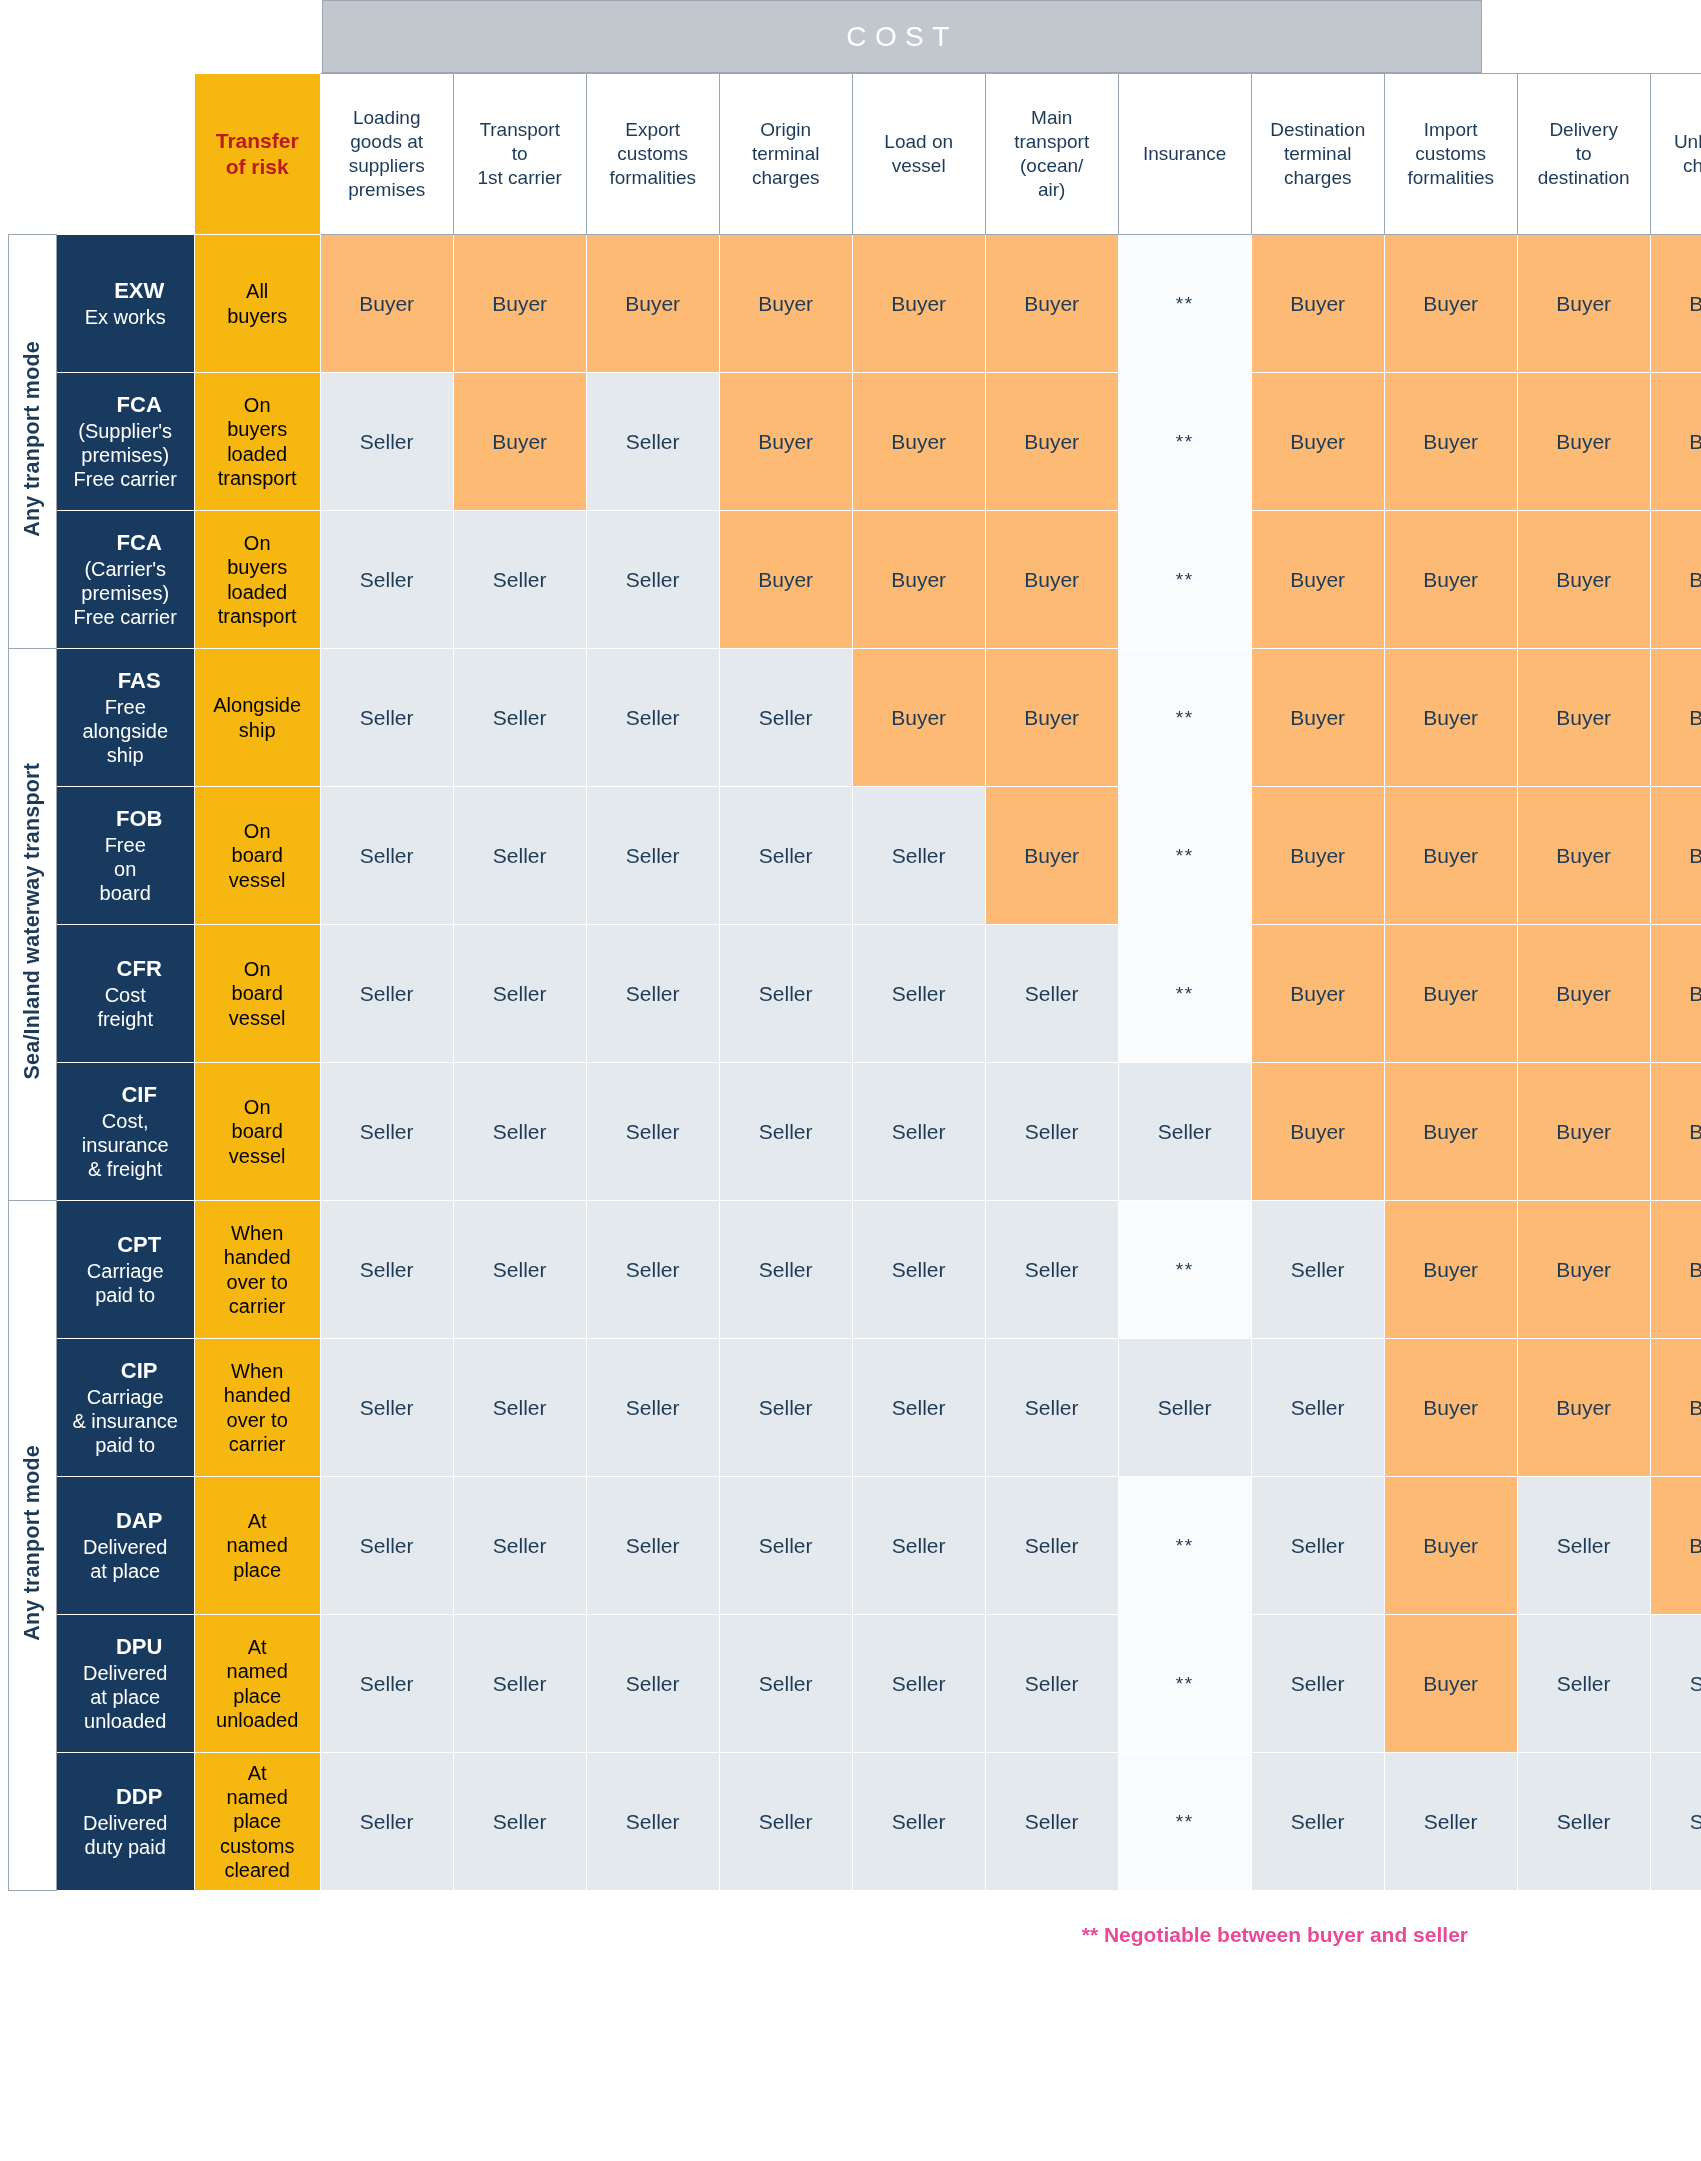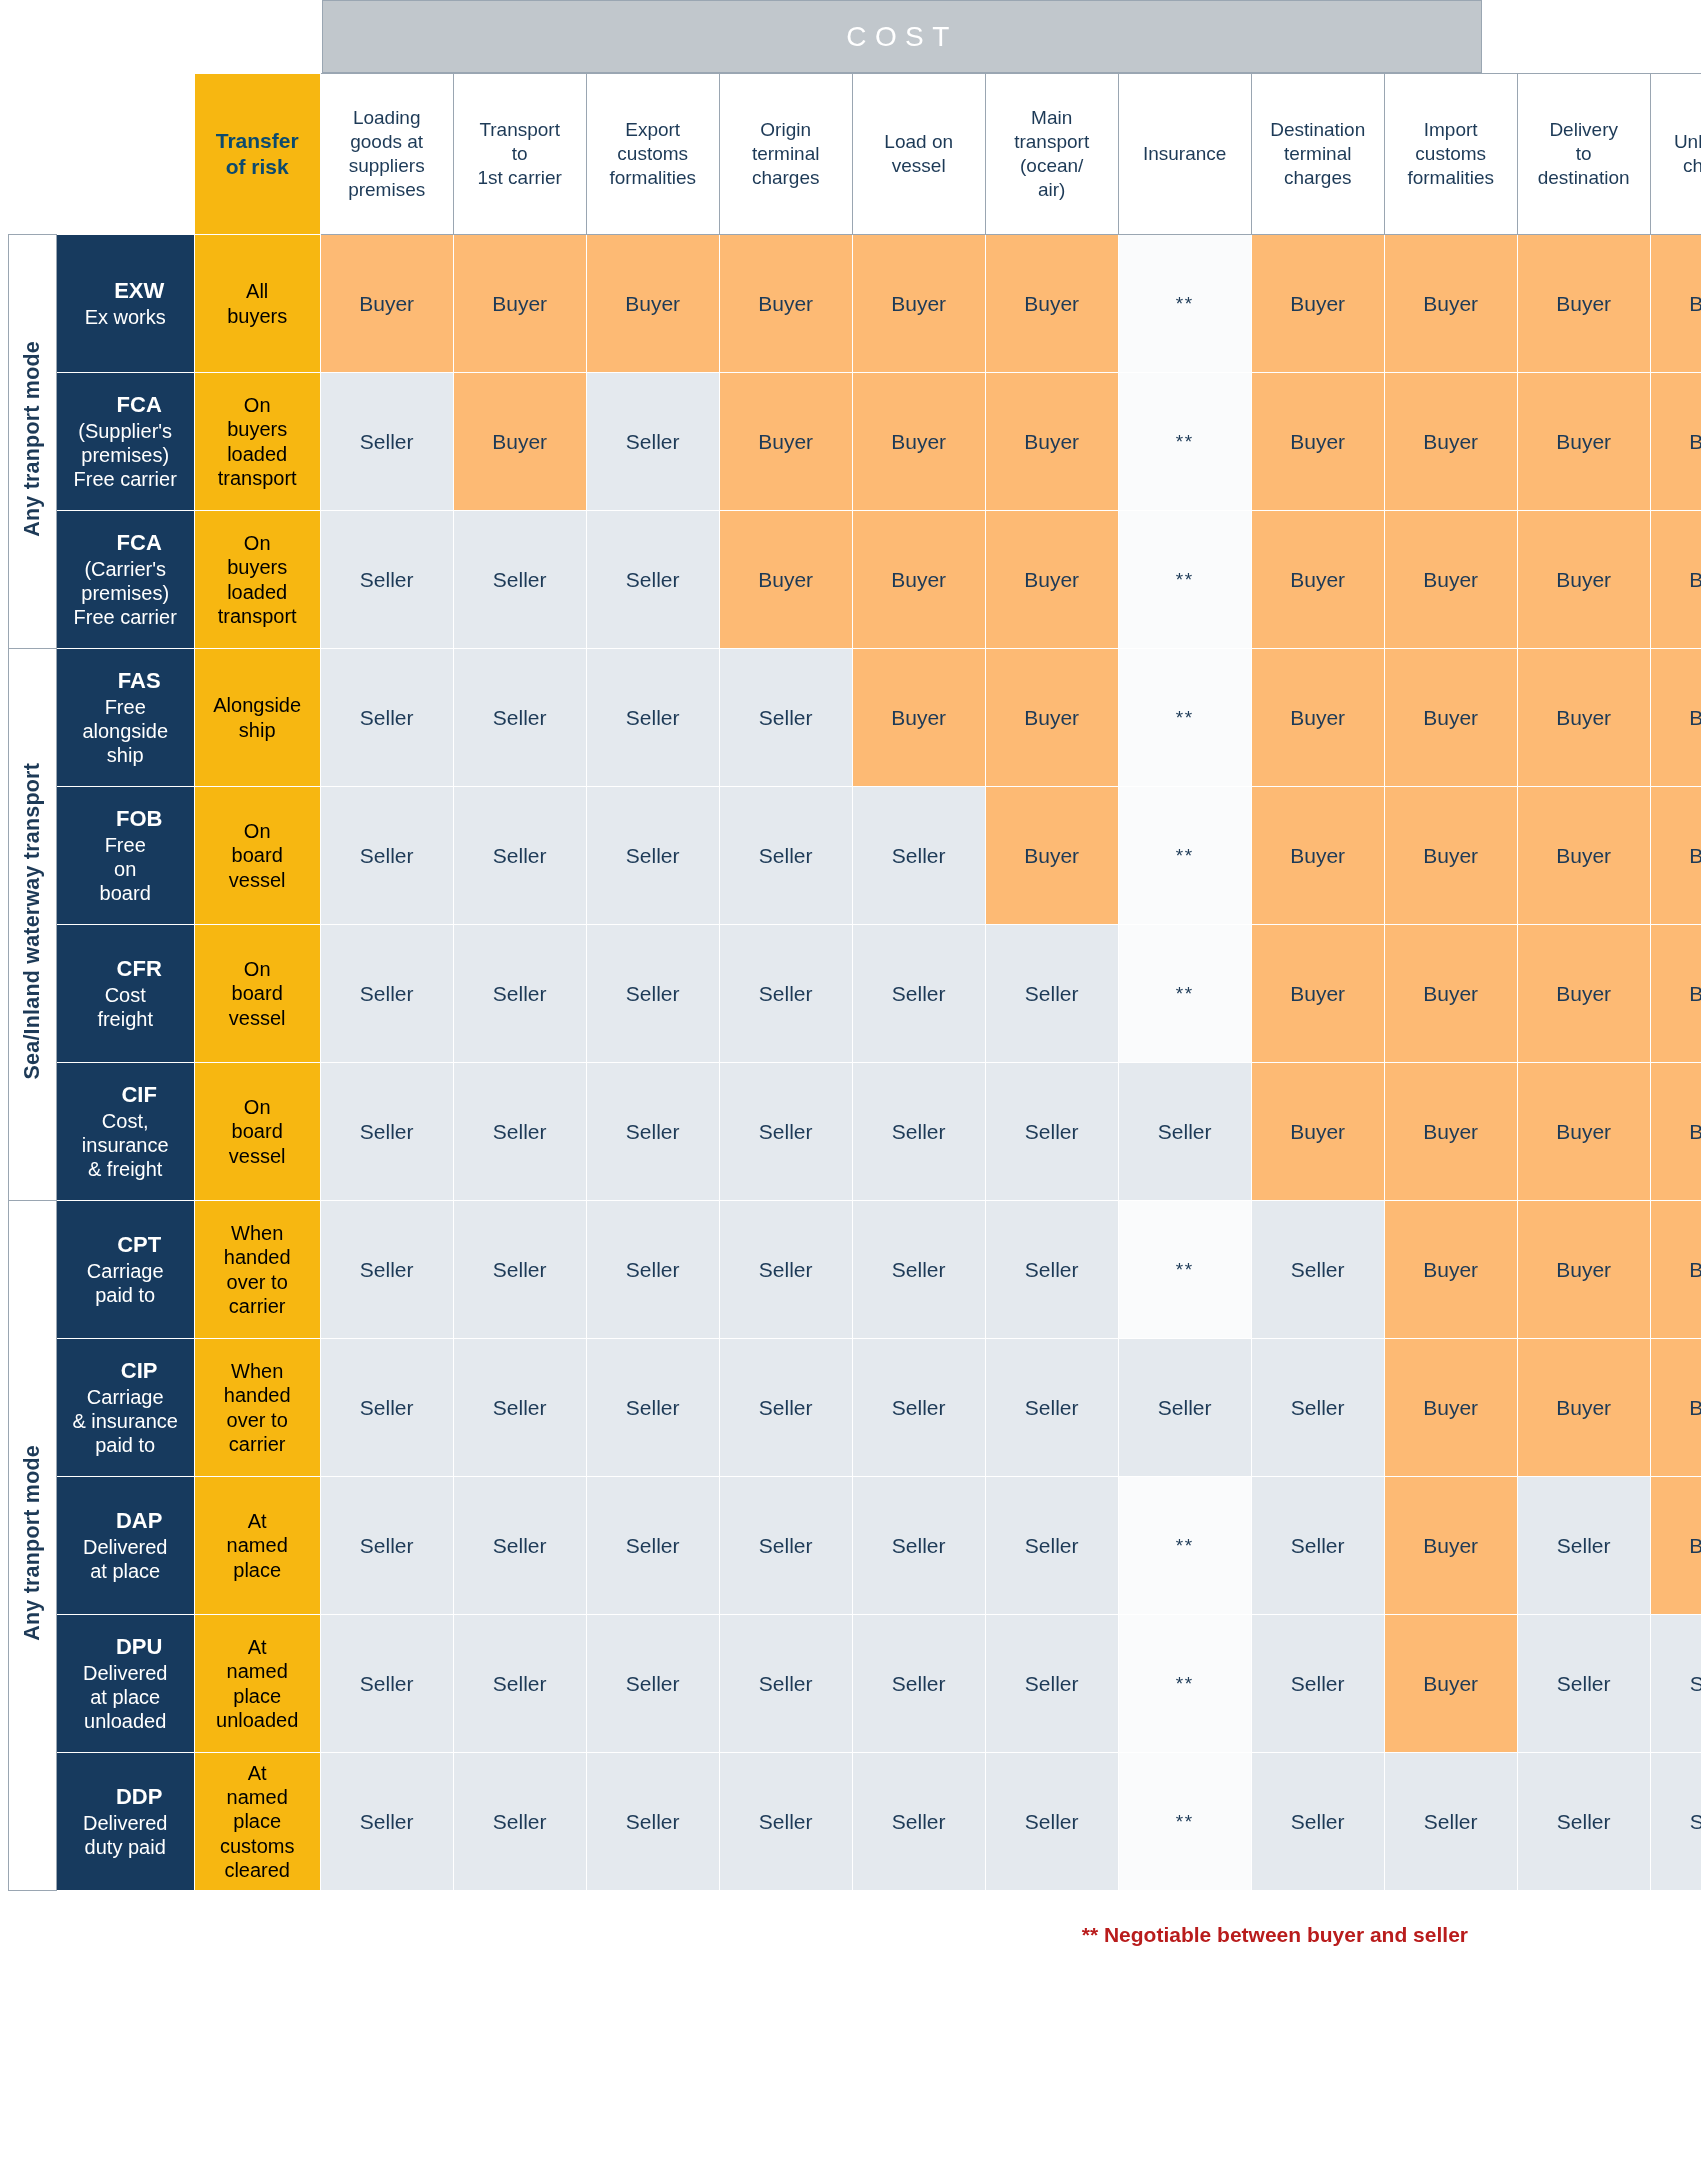--- a/index.html
+++ b/index.html
@@ -60,21 +60,21 @@
   
   col.c-group   { width: 48px; }
   col.c-term    { width: 138px; }
   col.c-risk    { width: 126px; }
   col.c-cost    { width: 133px; }
 
   
   .hdr-blank { background: #ffffff; border: none; }
   .hdr-risk {
     background: #f7b711;
-    color: #0c4a6e;
+    color: #b91c1c;
     font-weight: bold;
     font-size: 21px;
     line-height: 1.22;
     height: 161px;
     border: 0.8px solid #ffffff;
   }
   .hdr-cost {
     background: #ffffff;
     color: #1d3A57;
     font-weight: 400;
@@ -142,21 +142,21 @@
   
   tr.r {
     height: 138px;
   }
 
   
   .footnote {
     text-align: right;
     font-weight: bold;
     font-size: 21px;
-    color: #b91c1c;
+    color: #ec4899;
     margin-top: 32px;
     margin-right: 14px;
   }
 </style>
 </head>
 <body>
 
 <div class="page">
 
   <div class="cost-banner-row">

